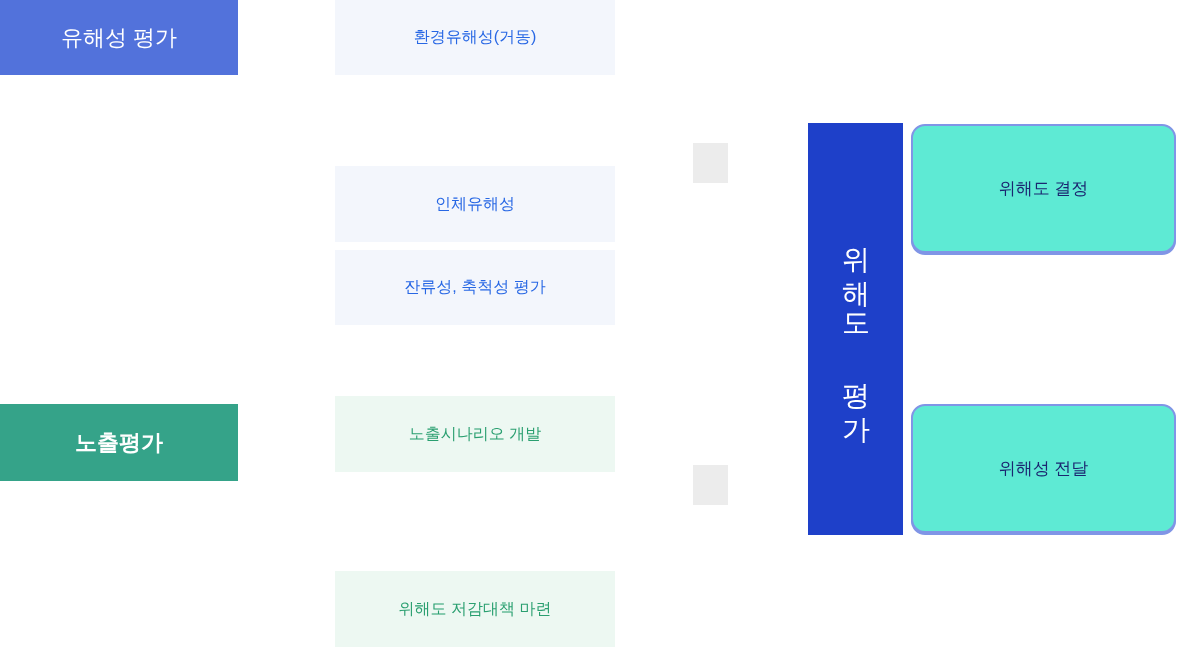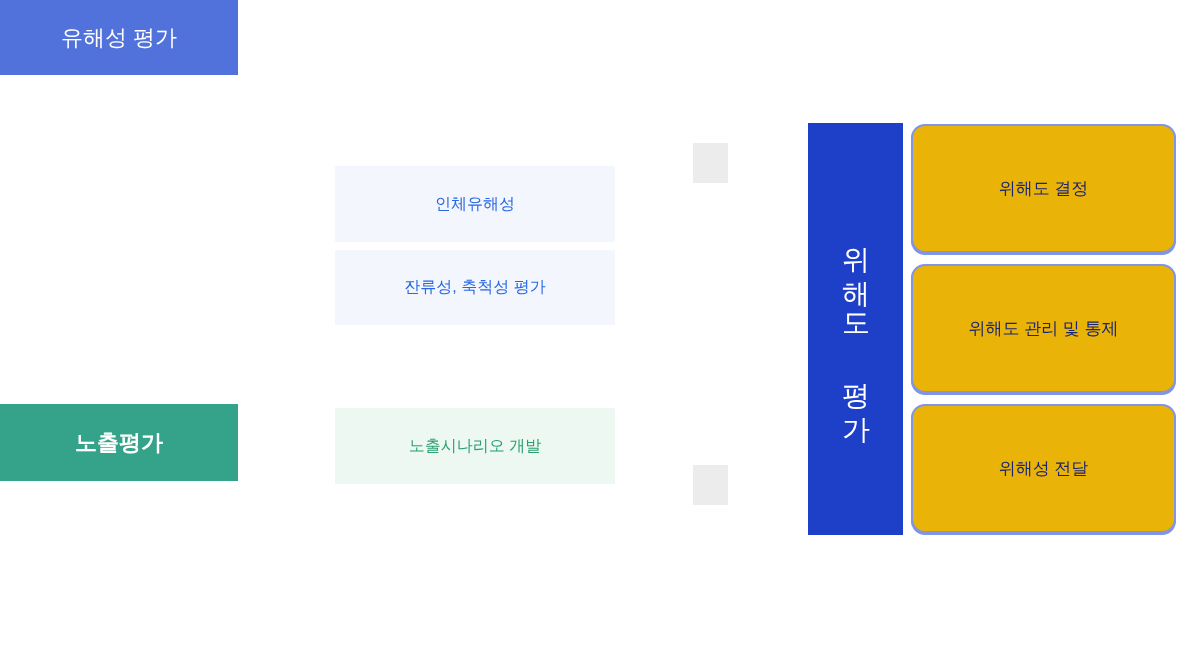--- a/index.html
+++ b/index.html
@@ -39,21 +39,21 @@
     justify-content: center;
     font-size: 16px;
     text-align: center;
   }
   .step-hazard   { background: var(--hazard-item-bg, #F3F6FC);  color: var(--hazard-item-text, #2767E4); }
   .step-exposure { background: var(--exposure-item-bg, #EDF8F2); color: var(--exposure-item-text, #2A9F70); }
   .h1 { top: 0;     height: 75px; }
   .h2 { top: 83px;  height: 75px; }
   .h3 { top: 166px; height: 76px; }
   .h4 { top: 250px; height: 75px; }
-  .e1 { top: 408px; height: 76px; }
+  .e1 { top: 396px; height: 76px; }
   .e2 { top: 487px; height: 76px; }
   .e3 { top: 571px; height: 76px; }
 
   
   .connector {
     left: 693px;
     width: 35px;
     height: 40px;
     background: var(--connector-gray, #ECECEC);
   }
@@ -80,21 +80,21 @@
     font-size: 28px;
     line-height: 36px;
     letter-spacing: 6px;
   }
 
   
   .risk-box {
     left: 911px;
     width: 265px;
     height: 129px;
-    background: #eab308;
+    background: #5eead4;
     border: 2px solid var(--risk-box-border, #8095E6);
     border-radius: 14px;
     box-shadow: 0 2px 0 var(--risk-box-border, #8095E6);
     display: flex;
     align-items: center;
     justify-content: center;
     color: var(--risk-box-text, #1B2670);
     font-size: 17px;
     text-align: center;
   }
@@ -104,30 +104,31 @@
 </style>
 </head>
 <body>
 
 <div id="canvas">
 
   <div class="abs section-header hazard-header">유해성 평가</div>
 
   <div class="abs section-header exposure-header">노출평가</div>
 
+  <div class="abs step-box step-hazard h1">환경유해성(거동)</div>
   <div class="abs step-box step-hazard h3">인체유해성</div>
   <div class="abs step-box step-hazard h4">잔류성, 축척성 평가</div>
 
   <div class="abs step-box step-exposure e1">노출시나리오 개발</div>
+  <div class="abs step-box step-exposure e3">위해도 저감대책 마련</div>
 
   <div class="abs connector c1"></div>
   <div class="abs connector c2"></div>
 
   <div class="abs risk-bar">
     <div class="vtext">위해도</div>
     <div class="vtext">평가</div>
   </div>
 
   <div class="abs risk-box r1">위해도 결정</div>
-  <div class="abs risk-box r2">위해도 관리 및 통제</div>
   <div class="abs risk-box r3">위해성 전달</div>
 
 </div>
 
 </body></html>

